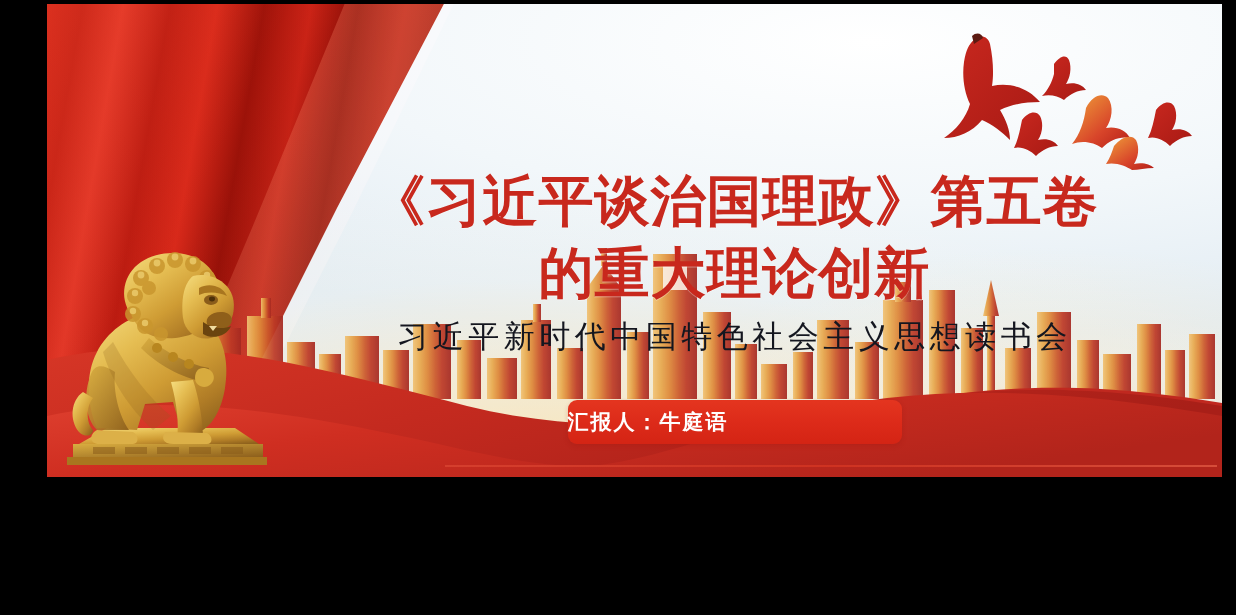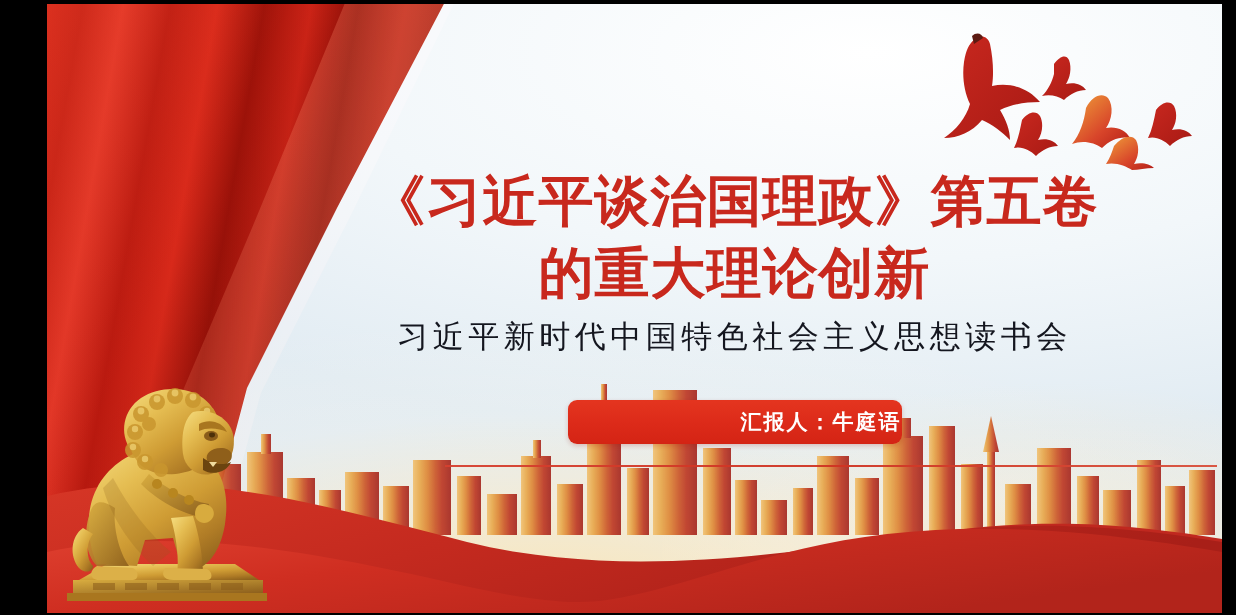--- a/index.html
+++ b/index.html
@@ -23,21 +23,21 @@
     background: #000000;
     overflow: hidden;
   }
 
   
   .slide-canvas {
     position: absolute;
     left: 47px;
     top: 4px;
     width: 1175px;
-    height: 609px;
+    height: 473px;
     overflow: hidden;
     background:
       radial-gradient(120% 90% at 70% 8%, #ffffff 0%, #f2f7fa 38%, #e2ecf3 70%, #dfe9f1 100%);
   }
 
   
   .warm-haze {
     position: absolute;
     left: 0; right: 0;
     bottom: 0;
@@ -187,21 +187,21 @@
     left: 50%;
     transform: translateX(-50%);
     top: 396px;
     width: 334px;
     height: 44px;
     border-radius: 9px;
     background: linear-gradient(180deg, #e4351f 0%, #dc2a19 55%, #d42414 100%);
     box-shadow: 0 2px 5px rgba(150,20,10,.22);
     display: flex;
     align-items: center;
-    justify-content: flex-end;
+    justify-content: flex-start;
   }
   .presenter-badge span {
     color: #ffffff;
     font-size: 21px;
     font-weight: 700;
     letter-spacing: 2px;
   }
 
   .divider {
     position: absolute;

